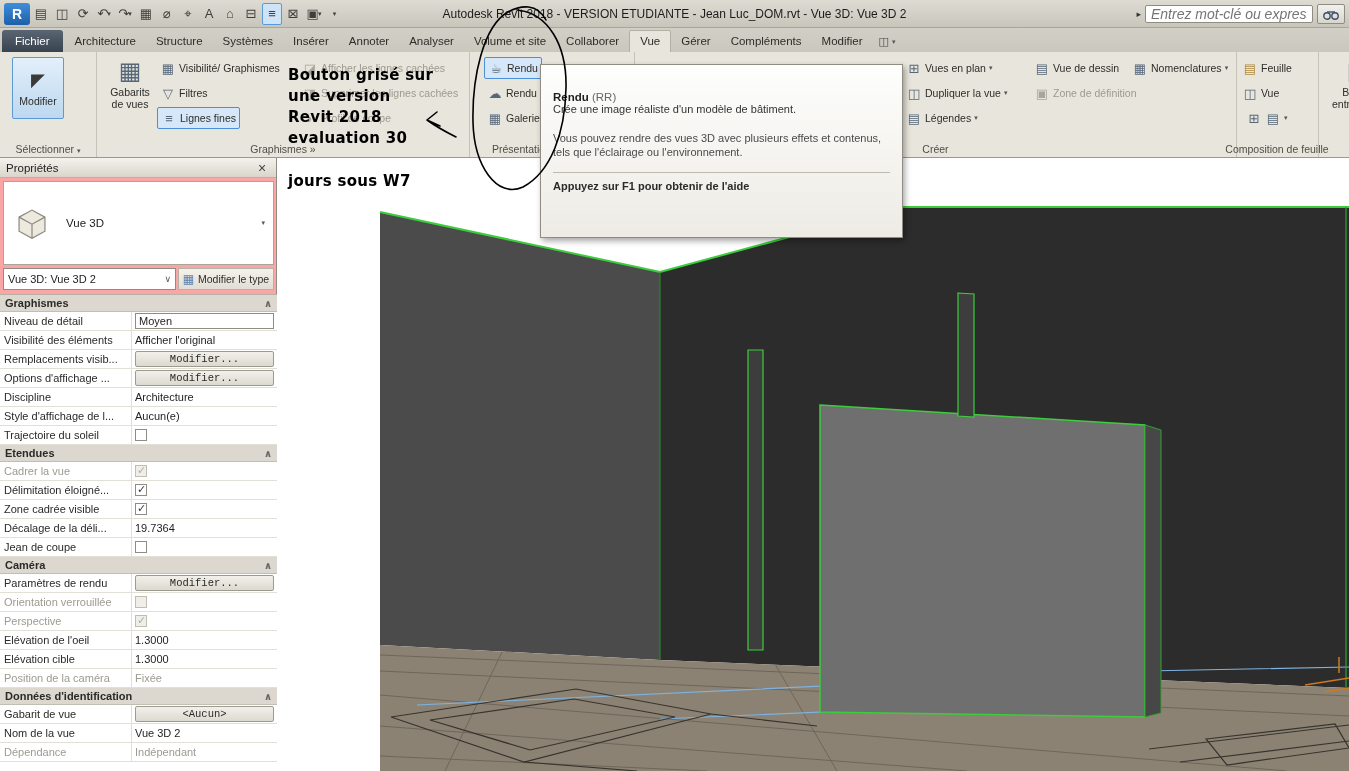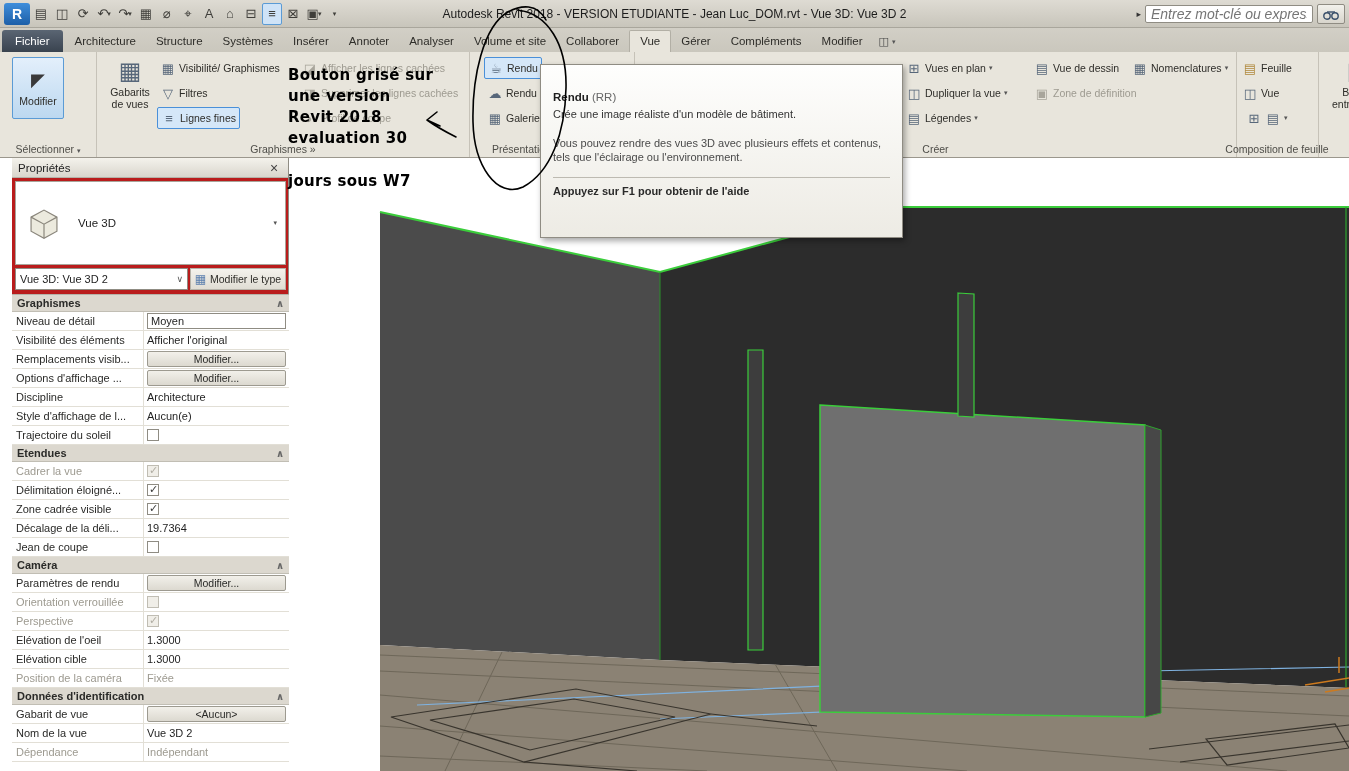--- a/index.html
+++ b/index.html
@@ -43,46 +43,46 @@
 .rbig .bigic{font-size:24px;line-height:30px;color:#57677a;}
 #modify-btn{position:absolute;left:12px;top:5px;width:52px;height:62px;background:linear-gradient(#e3effb,#bcd8f0);border:1px solid #5b9bd5;border-radius:2px;display:flex;flex-direction:column;align-items:center;justify-content:center;gap:4px;font-size:10.5px;color:#2e2d29;}
 #modify-btn .curs{font-size:18px;color:#3a3a3a;}
 .bigicon{position:absolute;width:44px;height:48px;display:flex;align-items:center;justify-content:center;font-size:28px;color:#5a6a78;}
 
 
 #tooltip{position:absolute;left:540px;top:64px;width:363px;height:174px;background:linear-gradient(#fefefd,#edebe4);border:1px solid #8f8c83;box-shadow:2px 3px 6px rgba(0,0,0,.35);z-index:40;padding:26px 12px;font-size:11px;color:#3a3a3a;}
 #tooltip .tt-title{font-size:11.5px;}
 #tooltip .tt-title b{color:#1e1e1e;}
 #tooltip .tt-sc{color:#666;}
-#tooltip .tt-desc{margin-top:5px;color:#333;}
+#tooltip .tt-desc{color:#333;}
 #tooltip .tt-body{margin-top:16px;color:#4a4a4a;width:332px;line-height:14px;}
 #tooltip .tt-sep{border-top:1px solid #bdbab1;margin-top:13px;}
 #tooltip .tt-foot{margin-top:7px;font-weight:bold;color:#2a2a2a;}
 
 
-#props{position:absolute;left:12px;top:158px;width:277px;height:613px;background:#b91c1c;border-right:1px solid #8f8c83;z-index:10;}
+#props{position:absolute;left:0;top:158px;width:277px;height:613px;background:#fca5a5;border-right:1px solid #8f8c83;z-index:10;}
 #props-header{height:20px;background:linear-gradient(#f4f2ec,#d9d6cd);display:flex;align-items:center;padding:0 6px;border-bottom:1px solid #b5b2a8;}
 #props-header .ph-title{flex:1;font-size:11.5px;color:#222;}
 #props-close{width:16px;text-align:center;font-size:14px;color:#444;}
 #type-sel{position:absolute;left:3px;top:23px;width:271px;height:84px;background:#fff;border:1px solid #a8a59b;display:flex;align-items:center;padding:0 8px;gap:14px;}
 #type-sel .tname{font-size:11.5px;color:#222;flex:1;}
 #type-sel .caret{margin-left:auto;}
 #inst-row{position:absolute;left:3px;top:110px;width:271px;height:22px;display:flex;gap:2px;}
 #inst-combo{flex:1;background:#fff;border:1px solid #8f8c83;display:flex;align-items:center;padding:0 4px;font-size:11px;color:#222;gap:10px;}
 #inst-combo .ccaret{margin-left:auto;font-size:9px;color:#555;}
 #edit-type{width:96px;display:flex;align-items:center;gap:3px;font-size:10.5px;color:#2e2d29;background:linear-gradient(#f4f2ec,#e0ddd4);border:1px solid #b5b2a8;padding:0 3px;}
 #edit-type .ric{font-size:12px;width:13px;}
 #grid{position:absolute;left:0;top:136px;width:277px;height:477px;background:#fff;border-top:1px solid #b5b2a8;overflow:hidden;}
 .sechead{height:17px;background:#dcd8cf;border-bottom:1px solid #c1beb4;display:flex;align-items:center;padding:0 5px;font-weight:bold;color:#2a2a28;}
 .sechead .sh-caret{margin-left:auto;color:#666;font-size:10px;}
 .prow{height:19px;display:flex;border-bottom:1px solid #e2dfd6;background:#fff;}
 .plab{width:132px;padding:0 4px;display:flex;align-items:center;border-right:1px solid #e2dfd6;color:#2a2a28;overflow:hidden;white-space:nowrap;}
 .pval{flex:1;display:flex;align-items:center;padding:1px 3px;color:#1e1e1e;overflow:hidden;white-space:nowrap;}
 .pval.combo > span{border:1px solid #8f8c83;background:#fff;flex:1;height:16px;line-height:15px;padding:0 3px;}
-.pbtn{flex:1;height:16px;font-size:10.5px;background:linear-gradient(#f2f0ea,#dcd9d0);border:1px solid #9d9a90;border-radius:2px;color:#2a2a28;font-family:Liberation Sans, sans-serif;}
+.pbtn{flex:1;height:16px;font-size:10.5px;background:linear-gradient(#f2f0ea,#dcd9d0);border:1px solid #9d9a90;border-radius:2px;color:#2a2a28;font-family:Liberation Mono, monospace;}
 .cb{width:12px;height:12px;border:1px solid #8f8c83;background:#fff;position:relative;display:inline-block;}
 .cb[data-state^="disabled"]{border-color:#c0bdb3;background:#f0eee8;}
 .cb[data-state="checked"]::after,.cb[data-state="disabled-checked"]::after{content:"✓";position:absolute;left:1px;top:-2px;font-size:11px;color:#3a3a3a;}
 .cb[data-state="disabled-checked"]::after{color:#b0ada3;}
 .dim{color:#9d9a90 !important;}
 
 
 #viewport{position:absolute;left:277px;top:158px;width:1072px;height:613px;background:#fff;z-index:1;}
 
 

